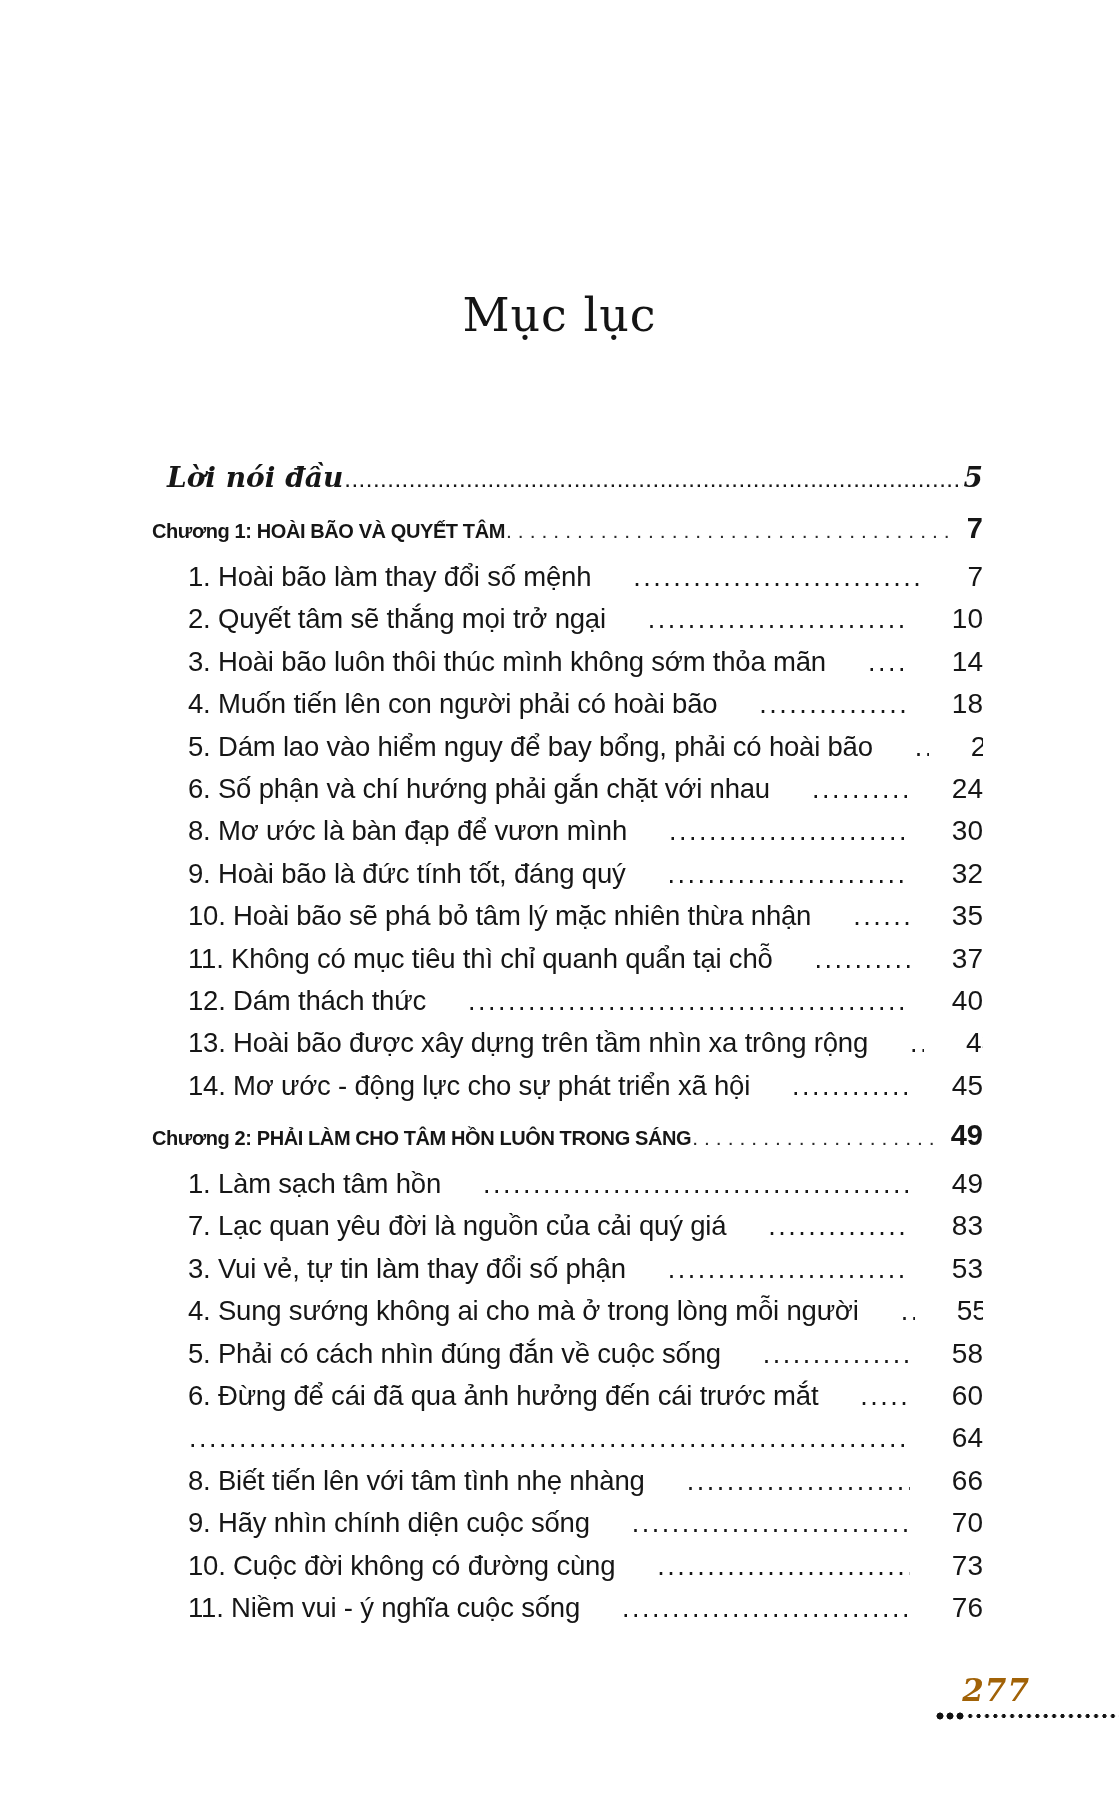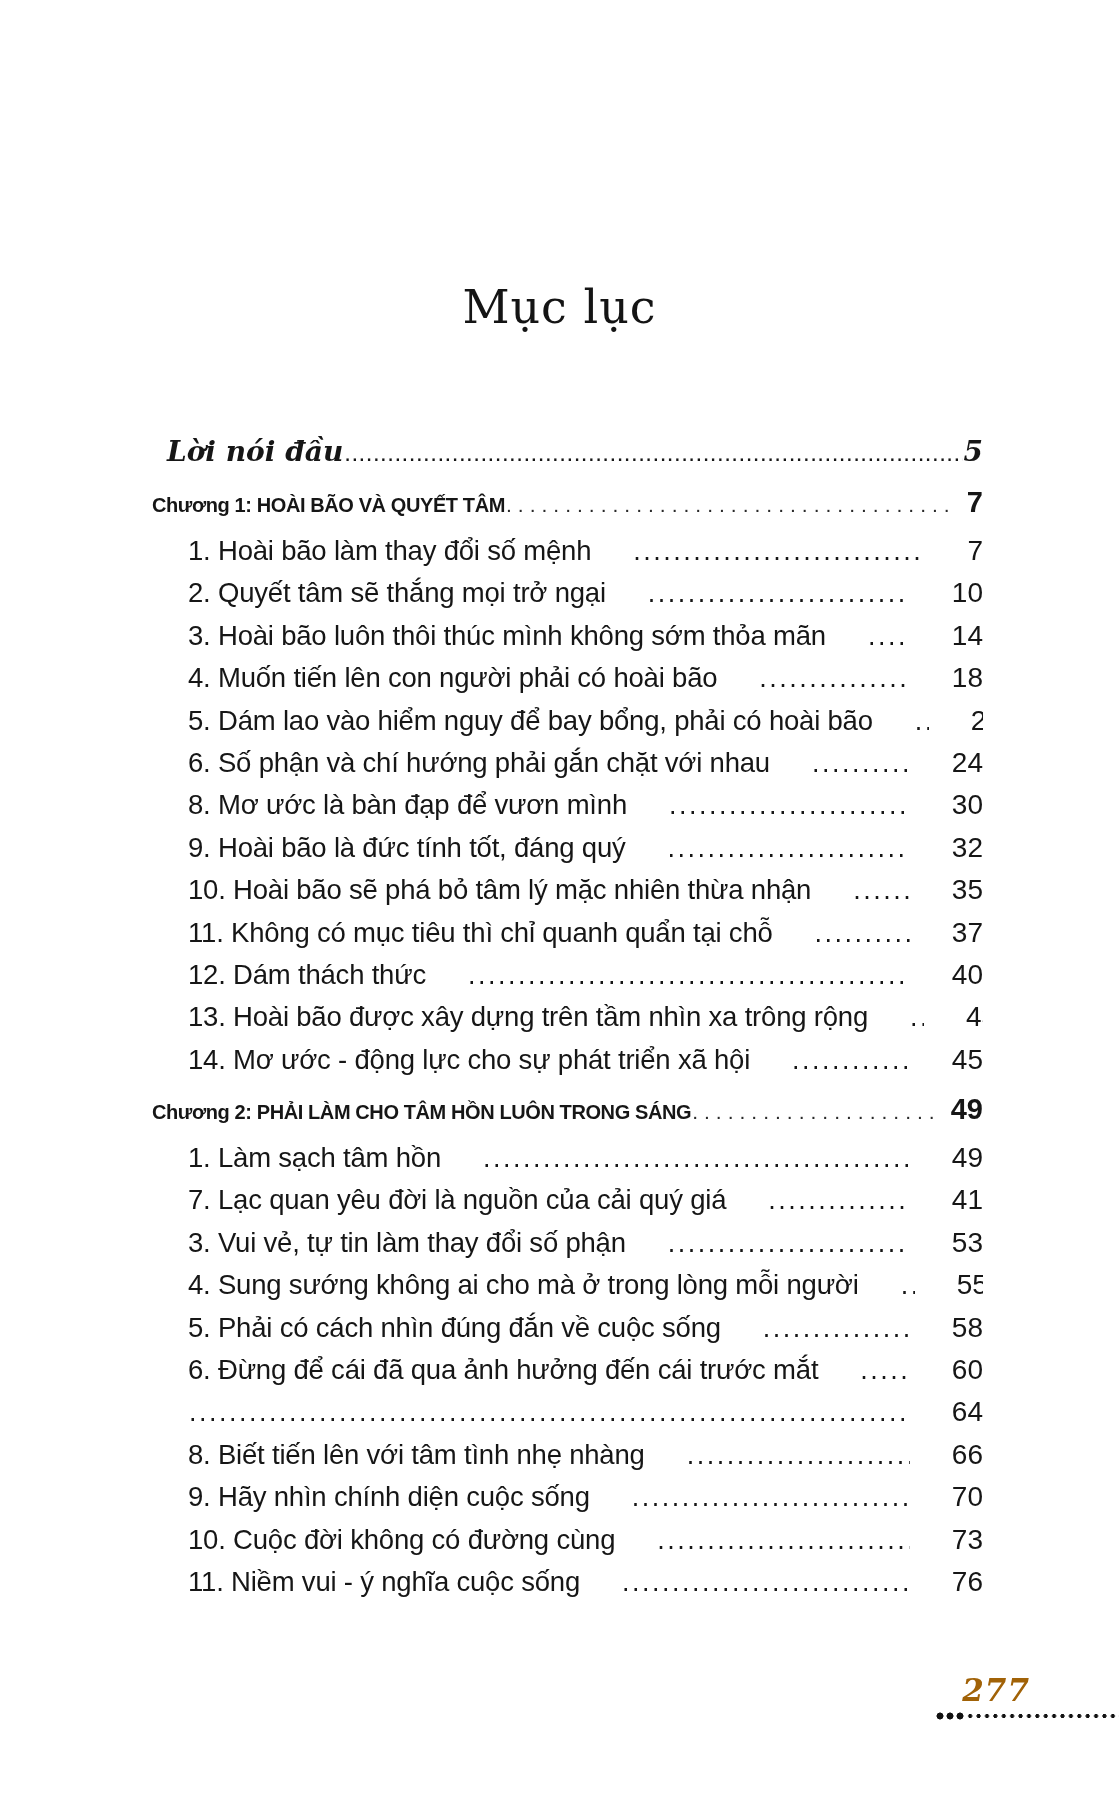--- a/index.html
+++ b/index.html
@@ -10,36 +10,36 @@
     margin: 0 auto;
     background: #ffffff;
     color: #161616;
     font-family: "Liberation Sans", sans-serif;
     overflow: hidden;
   }
 
   
   .doc-title {
     position: absolute;
-    top: 280px;
+    top: 288px;
     left: 0;
     width: 100%;
     margin: 0;
     text-align: center;
     font-family: "DejaVu Serif", serif;
     font-weight: 500;
     font-size: 46px;
     letter-spacing: 1px;
     color: #141414;
   }
 
   
   .toc {
     position: absolute;
-    top: 430px;
+    top: 456px;
     left: 152px;
     width: 831px;
   }
   .toc-row {
     display: flex;
     align-items: baseline;
     height: 42.4px;
     overflow: hidden;
   }
   .toc-row > span { line-height: 42.4px; }
@@ -231,21 +231,21 @@
       <span class="pagenum">49</span>
     </div>
       <div class="toc-row item">
       <span class="label">1. Làm sạch tâm hồn</span>
       <span class="dots"></span>
       <span class="pagenum">49</span>
     </div>
       <div class="toc-row item">
       <span class="label">7. Lạc quan yêu đời là nguồn của cải quý giá</span>
       <span class="dots"></span>
-      <span class="pagenum">41</span>
+      <span class="pagenum">83</span>
     </div>
       <div class="toc-row item">
       <span class="label">3. Vui vẻ, tự tin làm thay đổi số phận</span>
       <span class="dots"></span>
       <span class="pagenum">53</span>
     </div>
       <div class="toc-row item">
       <span class="label">4. Sung sướng không ai cho mà ở trong lòng mỗi người</span>
       <span class="dots"></span>
       <span class="pagenum">55</span>

